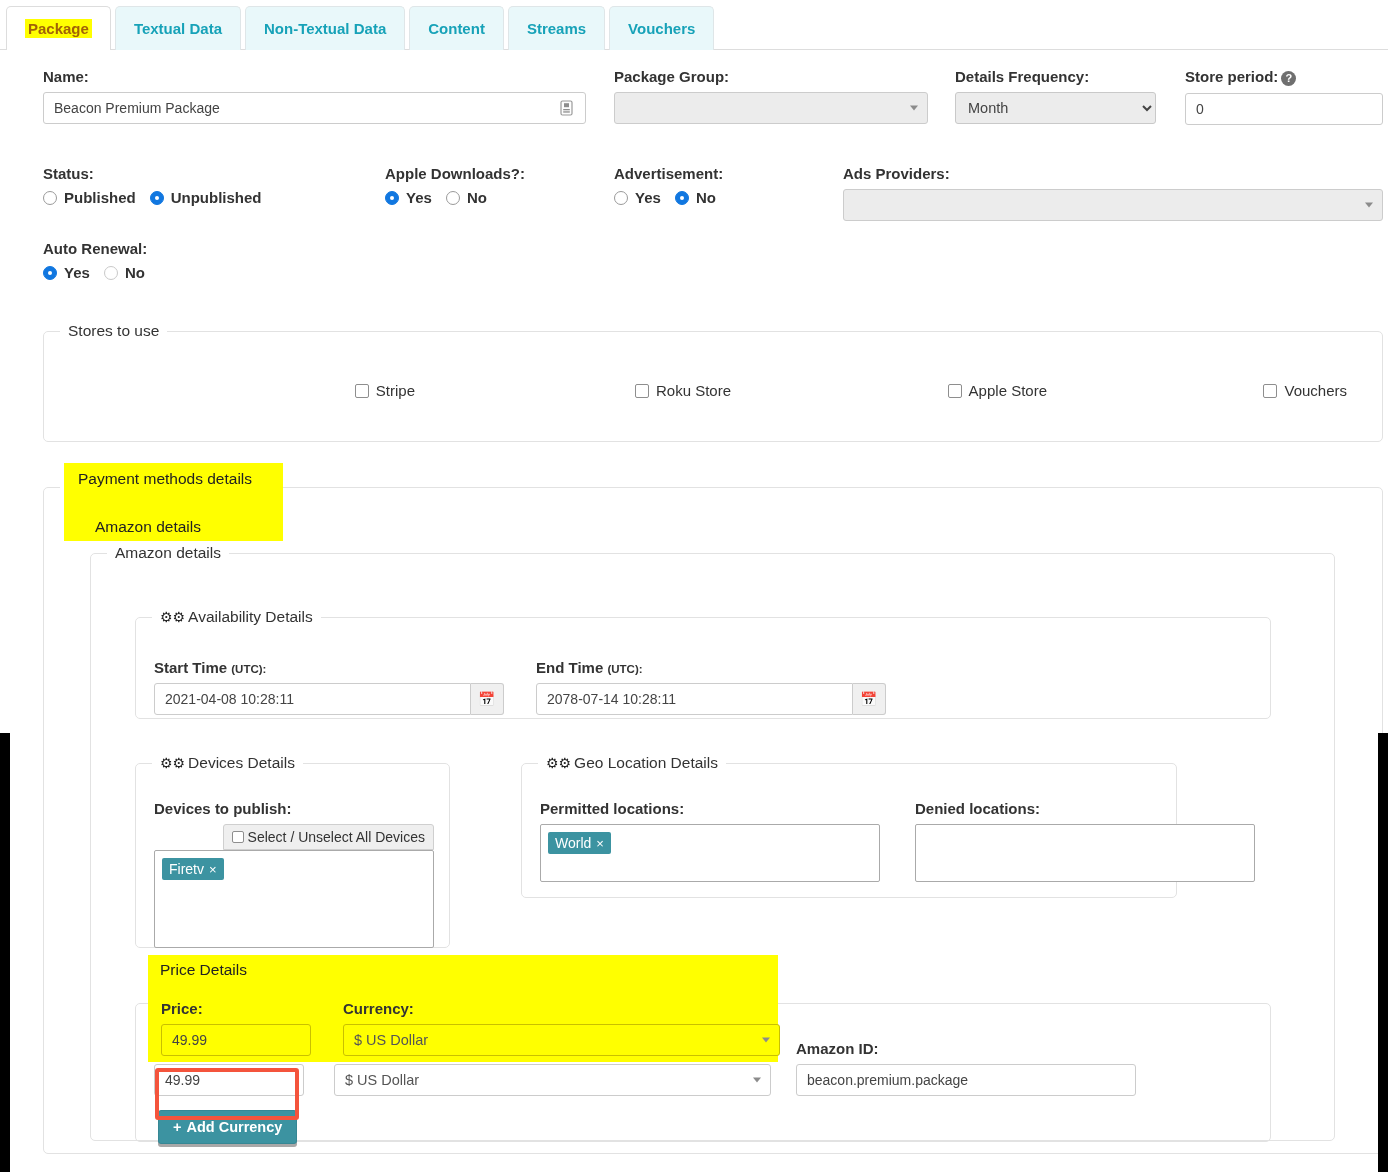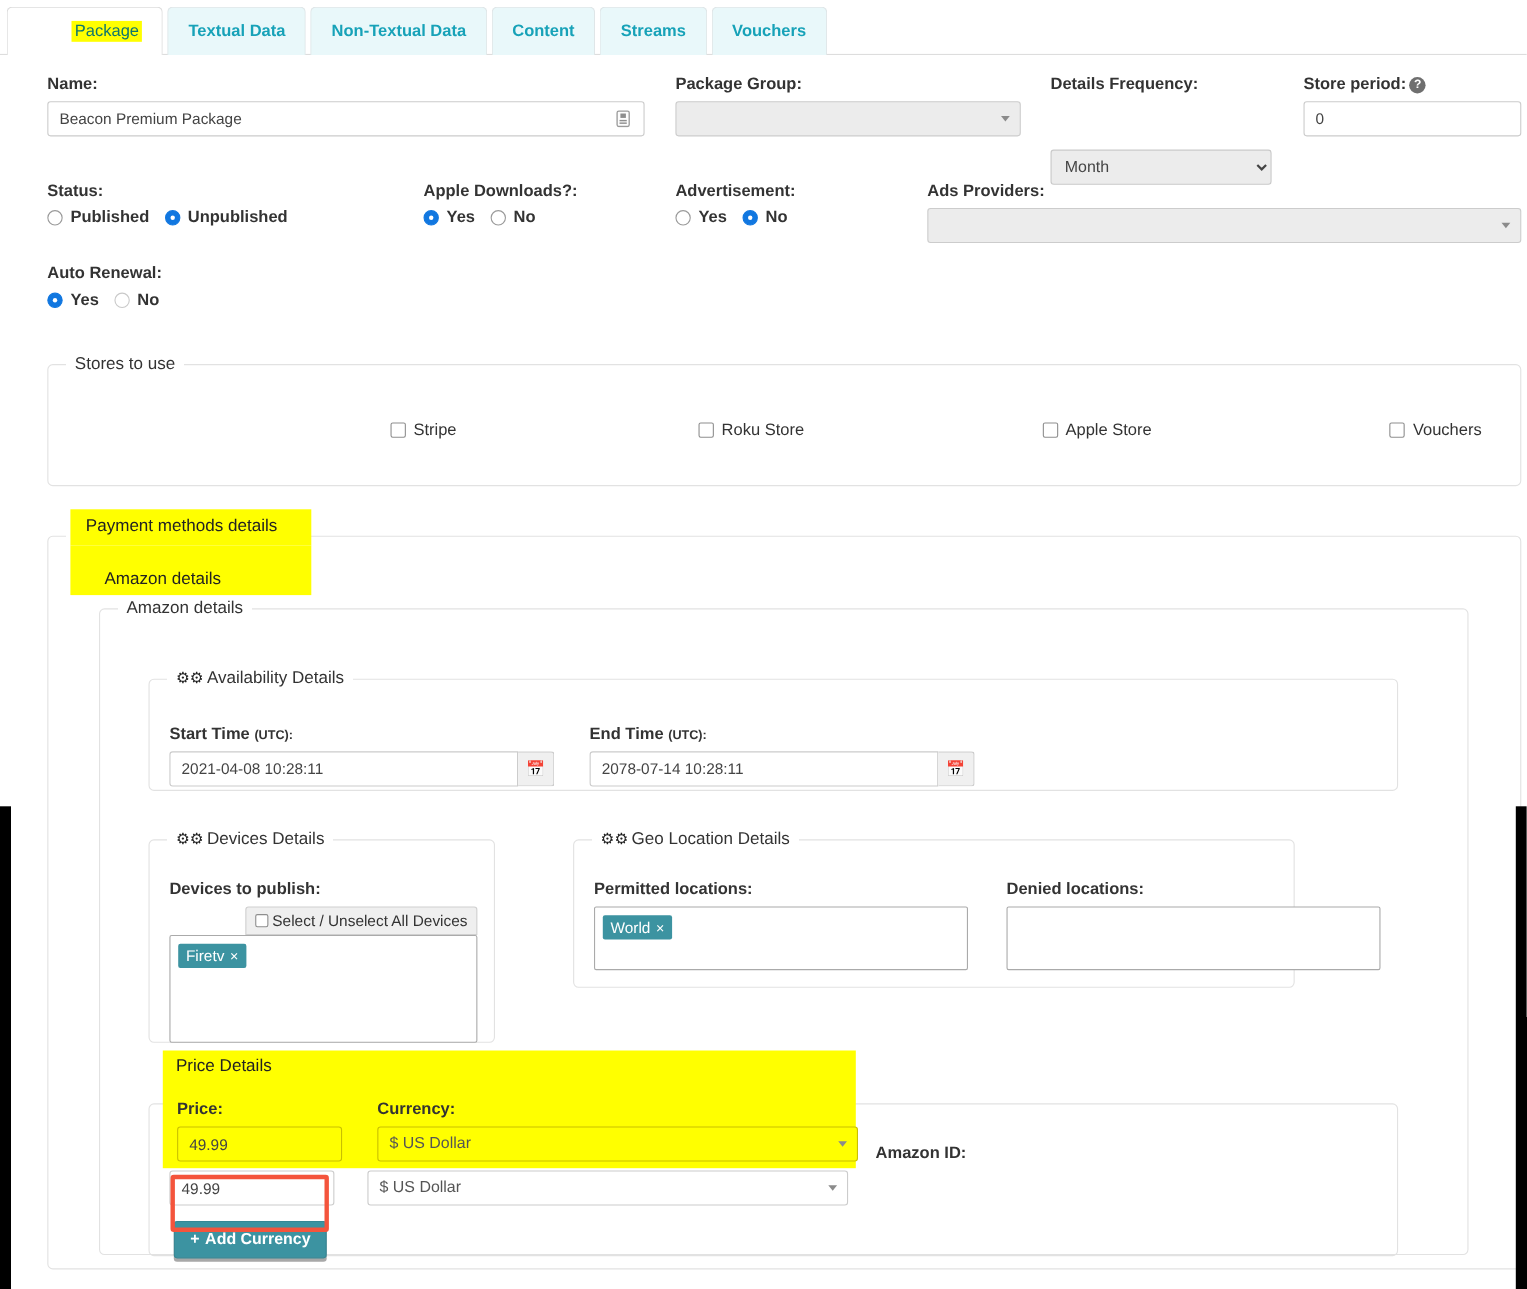--- a/index.html
+++ b/index.html
@@ -50,24 +50,23 @@
     white-space: nowrap;
     position: relative; top: 1px;
   }
   .tab.active {
     background: #ffffff;
     border-color: #dddddd;
     color: #2b2b2b;
   }
   .tab.active .tab-label-hl {
     background: #ffff00;
-    color: #0f766e;
+    color: #a16207;
     padding: 1px 3px;
-    font-weight: normal;
-    margin-left: 40px;
+    font-weight: bold;
   }
 
   
   .field-label {
     font-weight: bold;
     font-size: 15px;
     color: #333;
     margin-bottom: 7px;
     display: block;
   }
@@ -109,21 +108,20 @@
   }
   select.native {
     width: 100%; height: 32px;
     background: #ececec;
     border: 1px solid #c9c9c9;
     border-radius: 3px;
     font-family: "Liberation Sans", sans-serif;
     font-size: 14.5px;
     color: #444;
     padding: 0 8px;
-    margin-top: 44px;
   }
   .input-with-icon { position: relative; }
   .input-addon {
     position: absolute; right: 1px; top: 1px; bottom: 1px;
     width: 38px;
     display: flex; align-items: center; justify-content: center;
     color: #8a8a8a; font-size: 14px;
     background: transparent;
   }
   .input-group { display: flex; }
@@ -475,20 +473,21 @@
         </div>
         <div style="position:absolute; left:198px; top:28px; width:437px;">
           <label class="field-label">Currency:</label>
           <div class="sel-gray" style="background:#fff;">
             <span>$ US Dollar</span>
             <span class="caret"></span>
           </div>
         </div>
         <div style="position:absolute; left:660px; top:28px; width:340px;">
           <label class="field-label">Amazon ID:</label>
+          <input class="txt" value="beacon.premium.package" style="">
         </div>
         <div style="position:absolute; left:22px; top:98px;">
           <button class="btn-teal">
             <span>+</span>
               <span>Add Currency</span>
           </button>
         </div>
       </fieldset>
 
     </fieldset>

